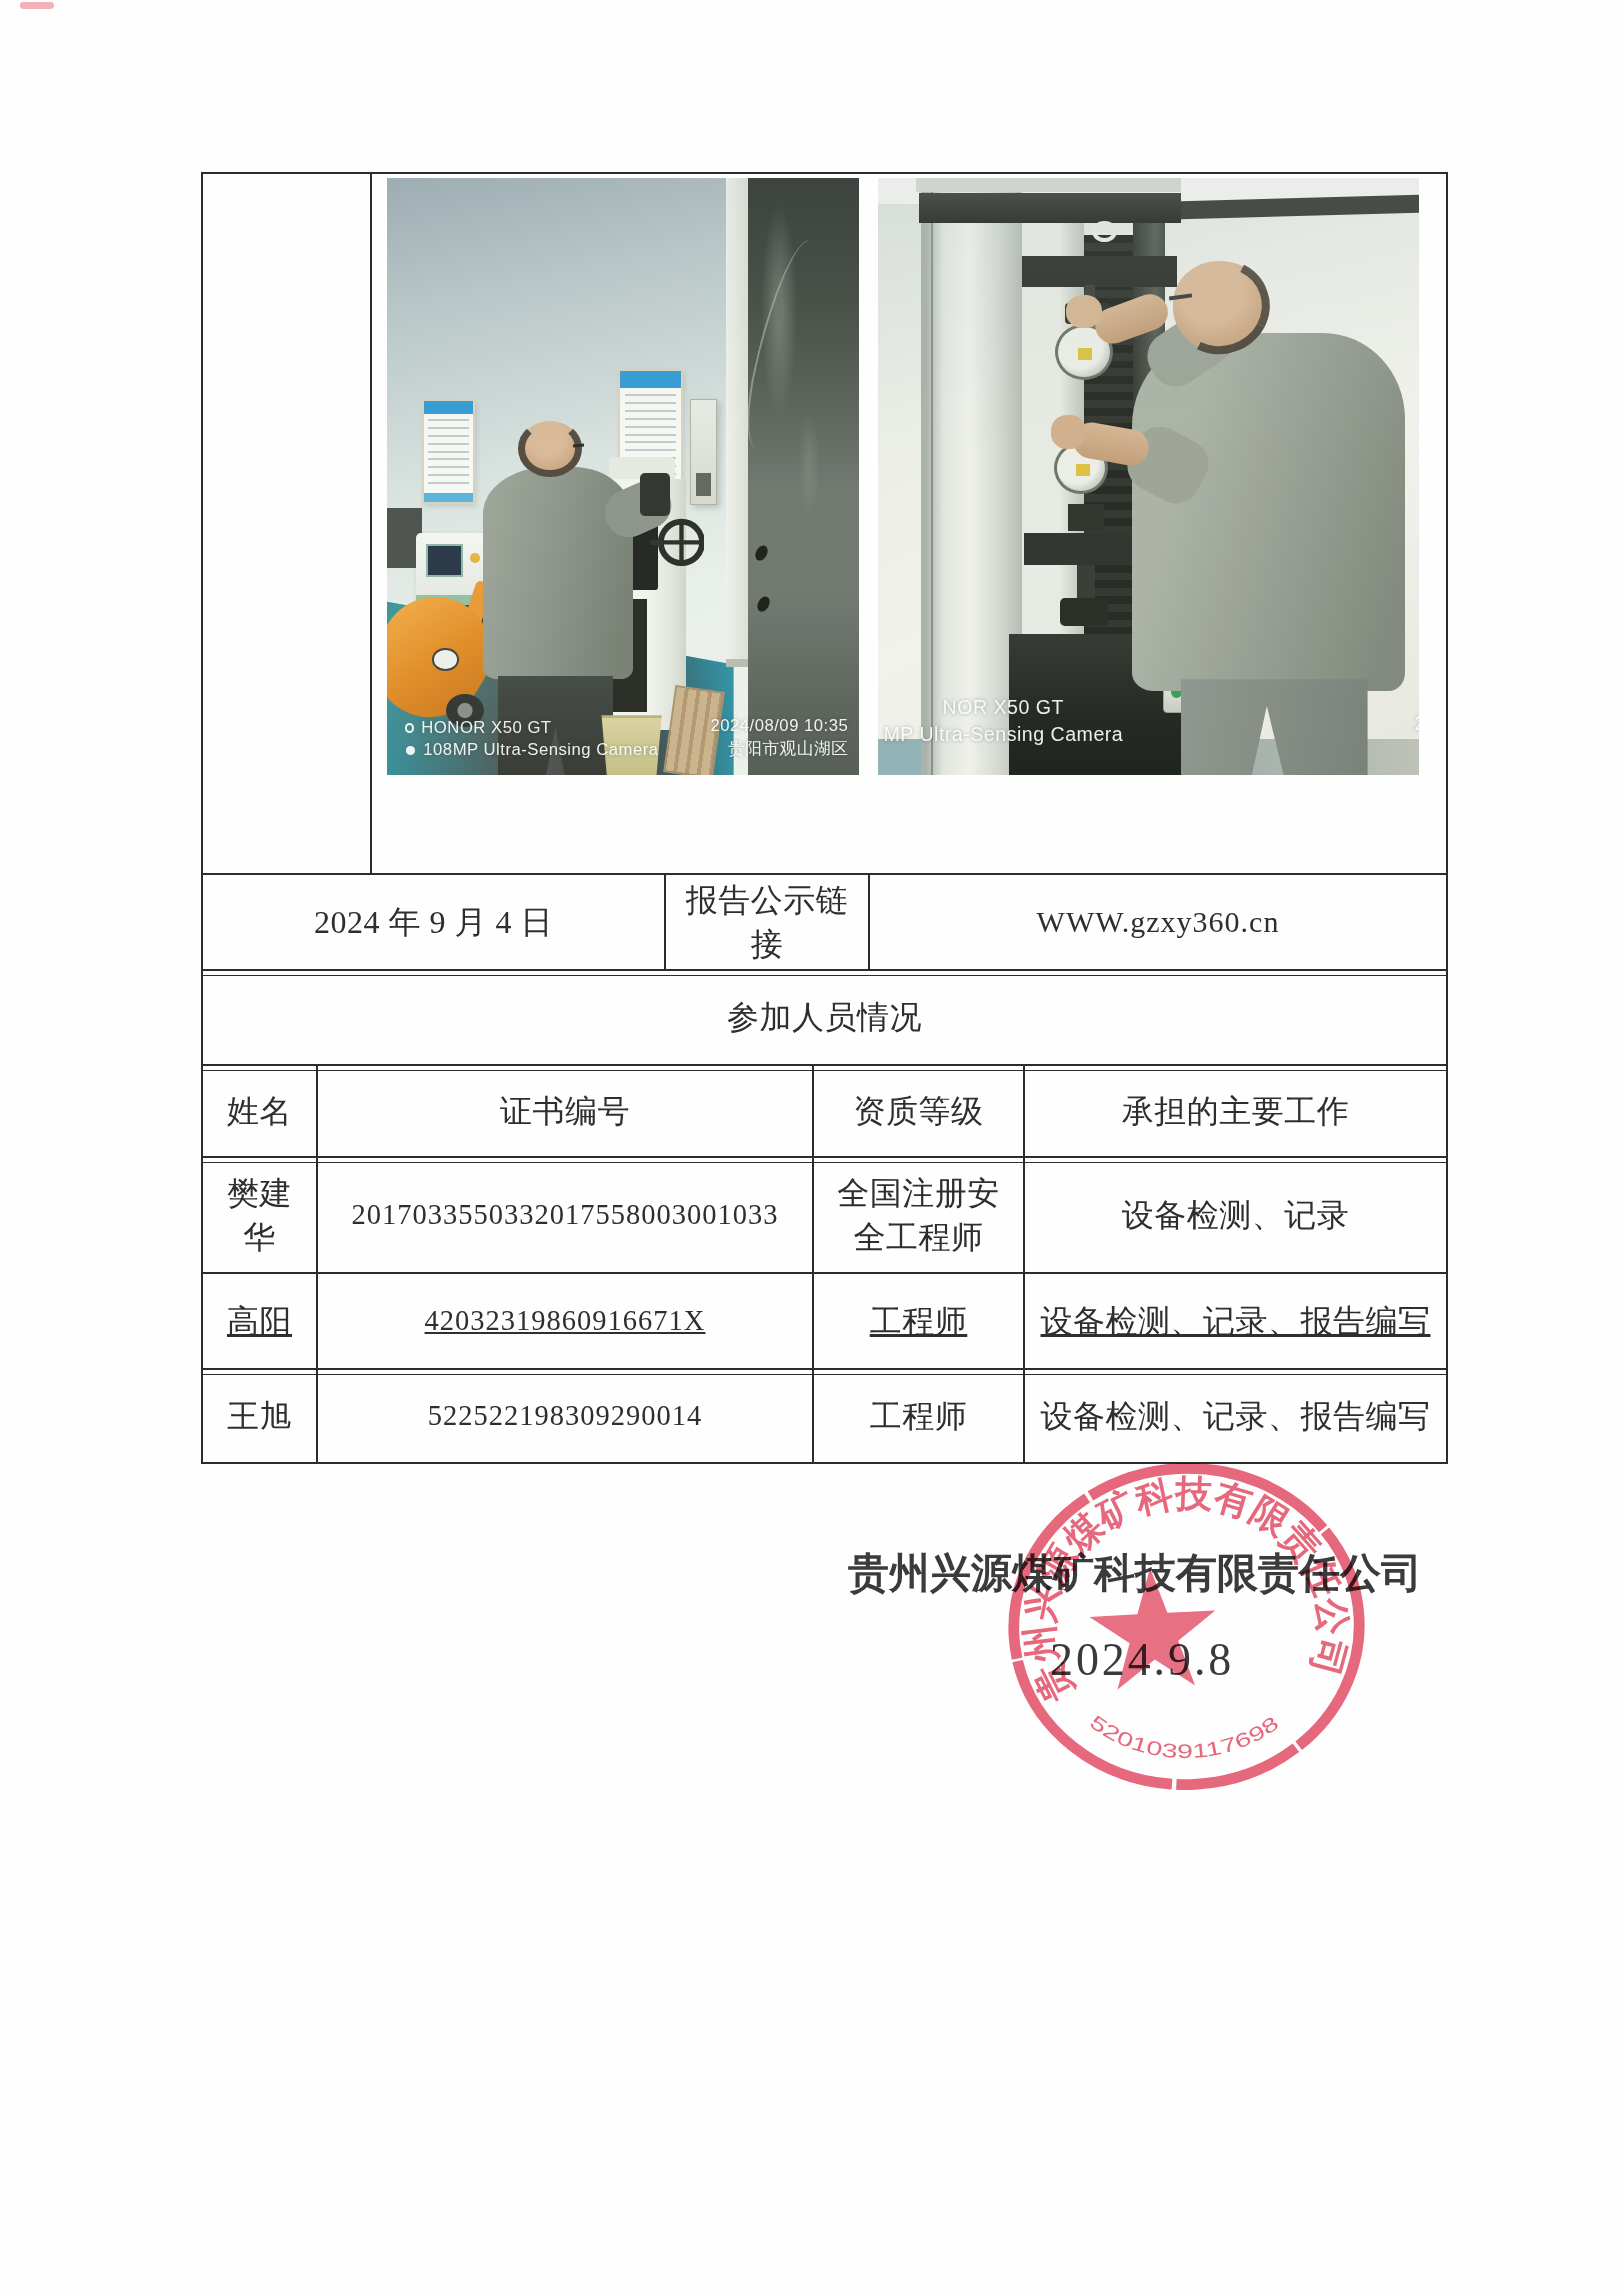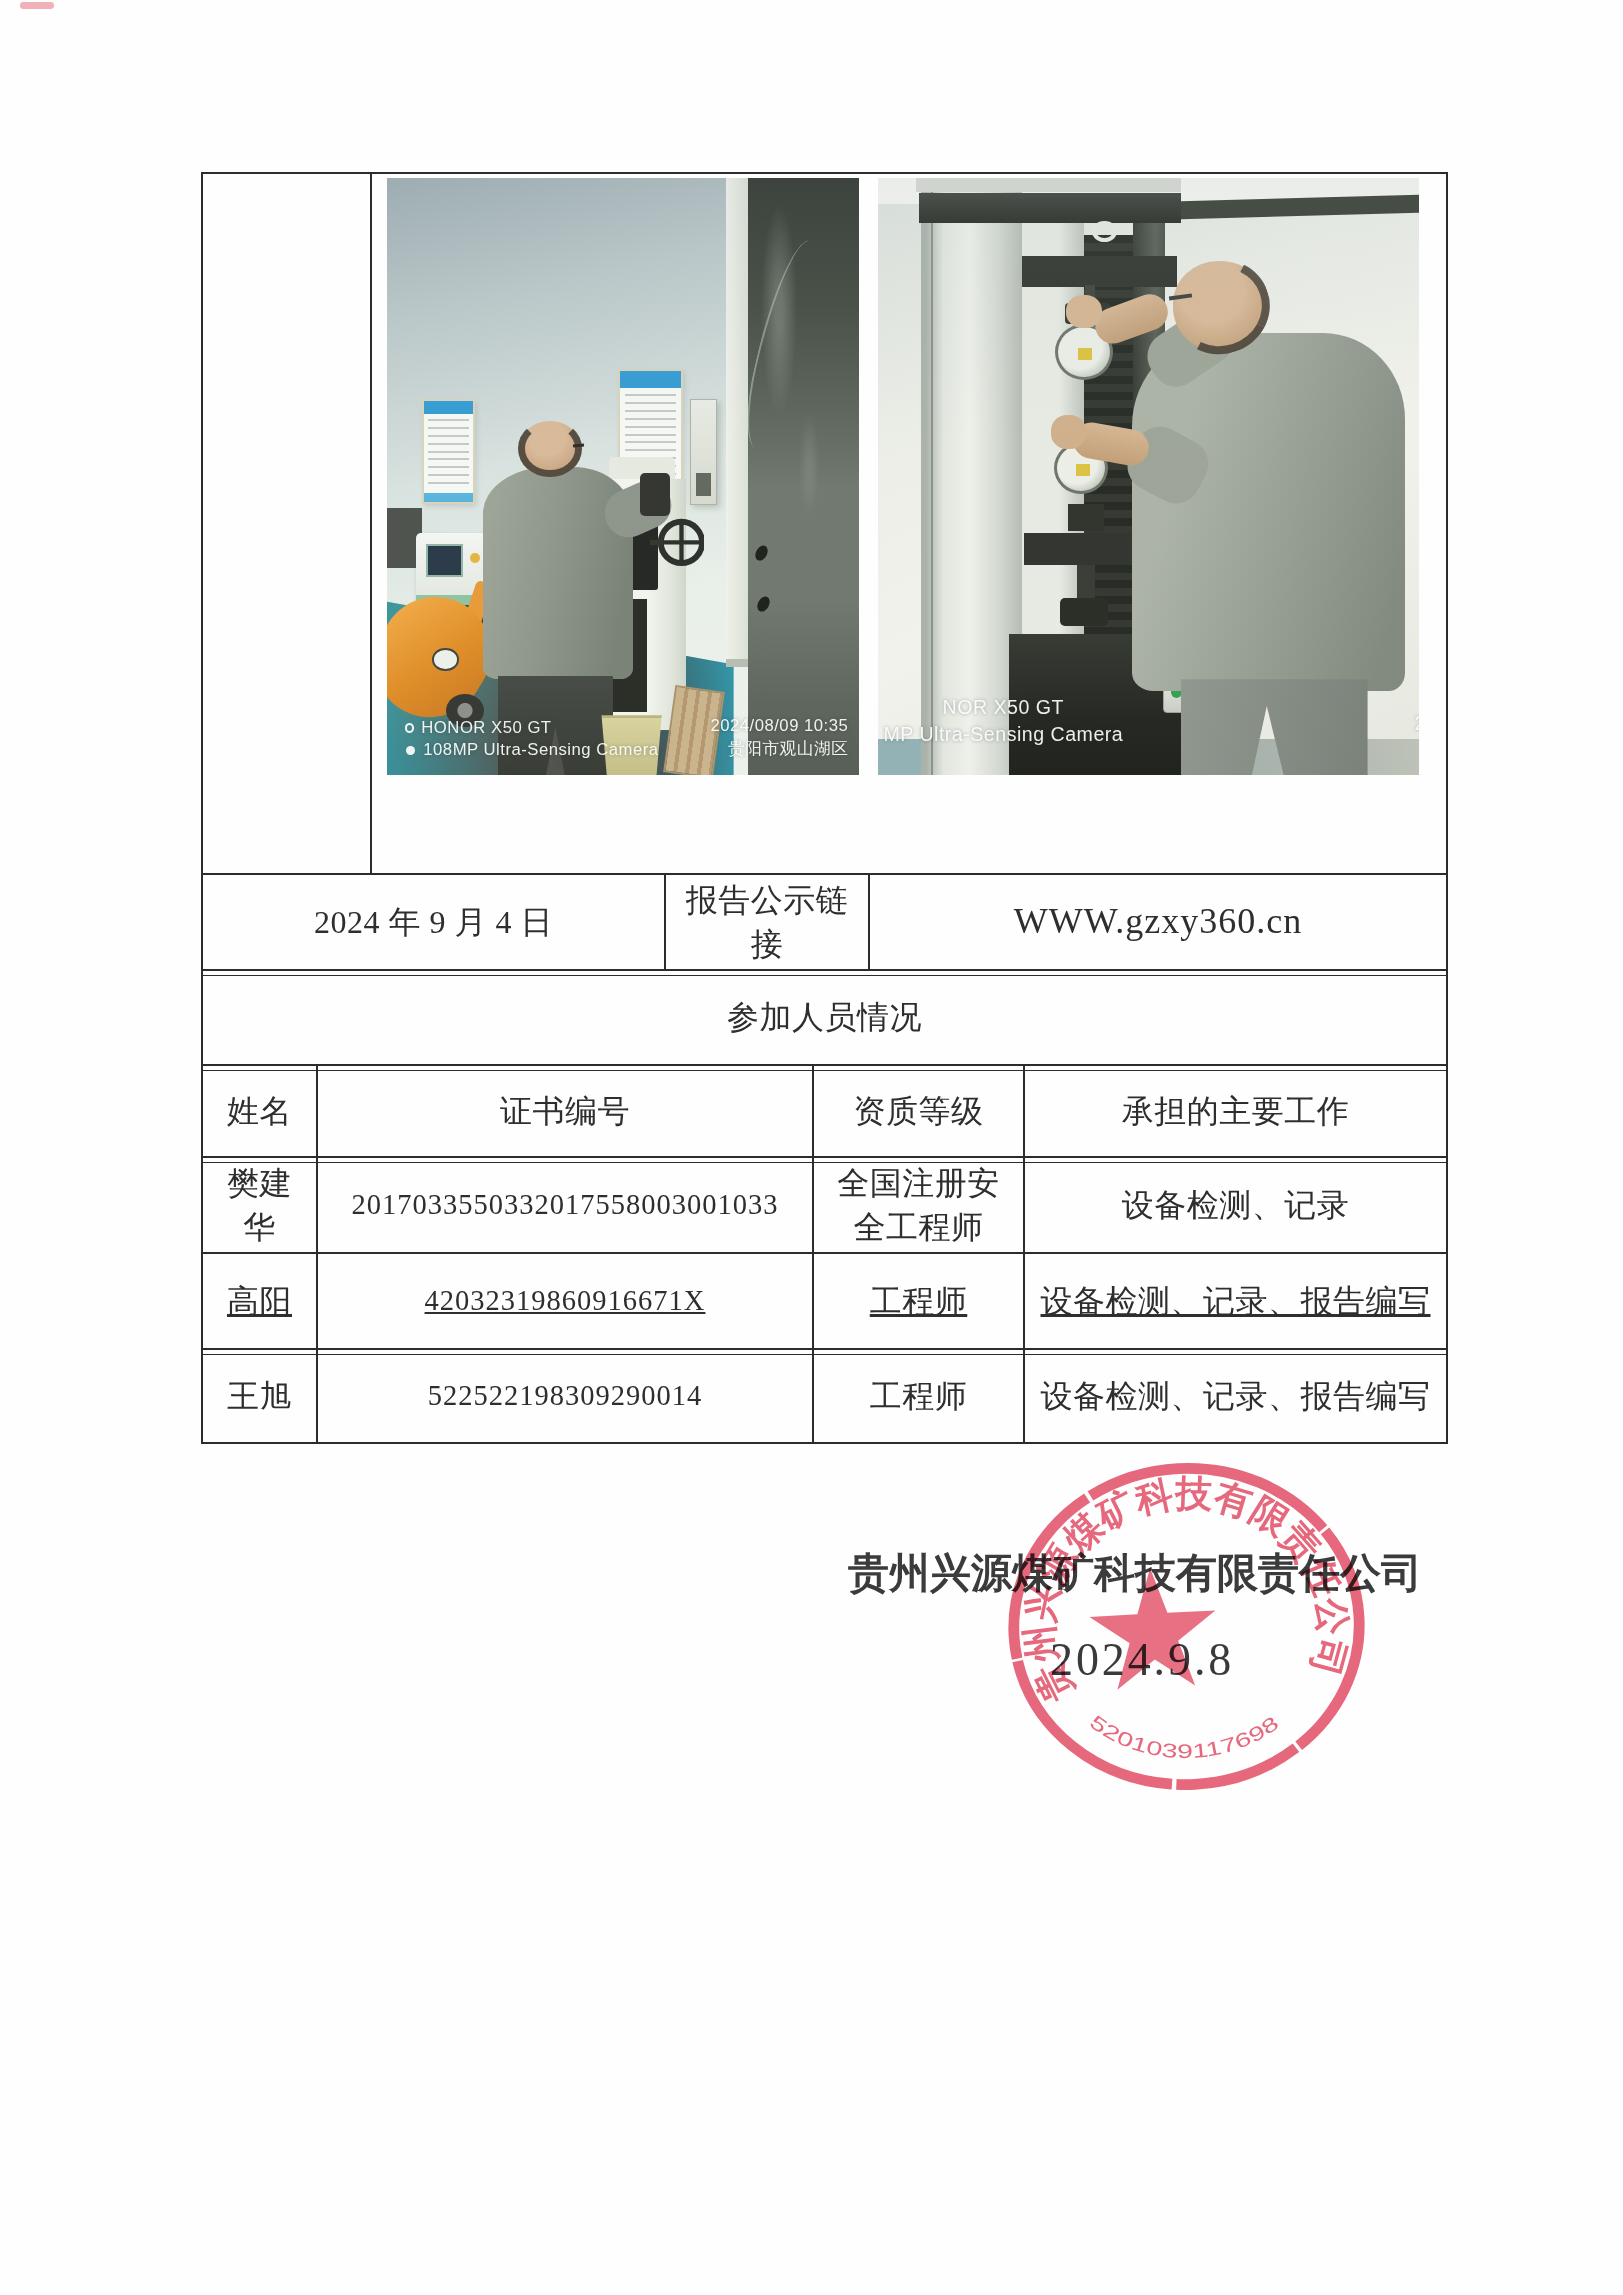--- a/index.html
+++ b/index.html
@@ -18,26 +18,26 @@
   .trow + .trow { border-top:2px solid #2c2c2c; }
   .dbl::before { content:""; position:absolute; left:0; right:0; top:3.9px; height:1.5px;
     background:#2c2c2c; pointer-events:none; }
   .tcell { display:flex; align-items:center; justify-content:center; text-align:center;
     padding:4.9px 9.8px; font-size:32px; line-height:1.38; color:#2e2e2e; letter-spacing:0.5px; }
   .tcell + .tcell { border-left:2px solid #2c2c2c; }
   .r-photos { height:699px; }
   .r-submit { height:96px; }
   .r-section { height:95px; }
   .r-head { height:92px; }
-  .r-p1 { height:96px; } .r-p2 { height:96px;text-decoration:underline; } .r-p3 { height:94px;justify-content:flex-end; }
+  .r-p1 { height:116px; } .r-p2 { height:96px;text-decoration:underline; } .r-p3 { height:94px;justify-content:flex-end; }
   .w340 { flex:0 0 167px; } .w940 { flex:0 0 461px; } .w415 { flex:0 0 204px; }
   .w230 { flex:0 0 113px; } .w1010 { flex:0 0 496px; } .w430 { flex:0 0 211px; }
   .wfill { flex:1 1 auto; }
   .mono-num { font-size:28.5px; letter-spacing:1px; }
-  .url { font-size:36px; letter-spacing:1px; }
+  .url { font-size:30px; letter-spacing:1px; }
   .photos-cell { position:relative; padding:0; display:block; }
 
   
   .photo { position:absolute; top:3.9px; height:597px; overflow:hidden; }
   .photo-left { left:14.7px; width:472px; }
   .photo-right { left:506px; width:541px; }
   .abs { position:absolute; }
 
   
   .lp-wall { inset:0; background:linear-gradient(168deg,#9aa9af 0%,#bac7c8 20%,#d8e2df 45%,#eaf0ea 68%,#eef2ec 100%); }

